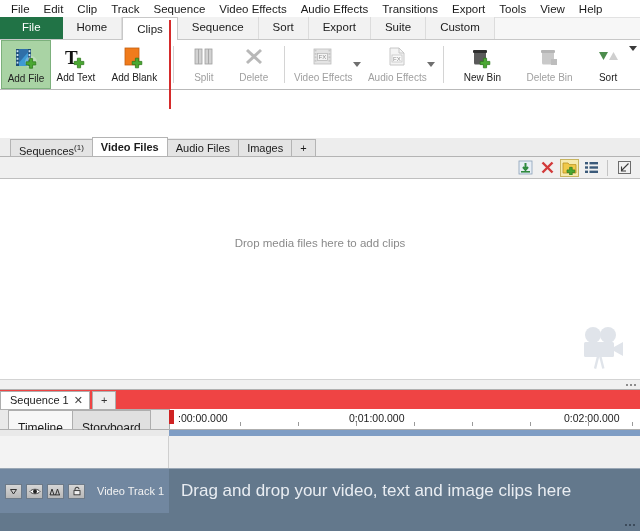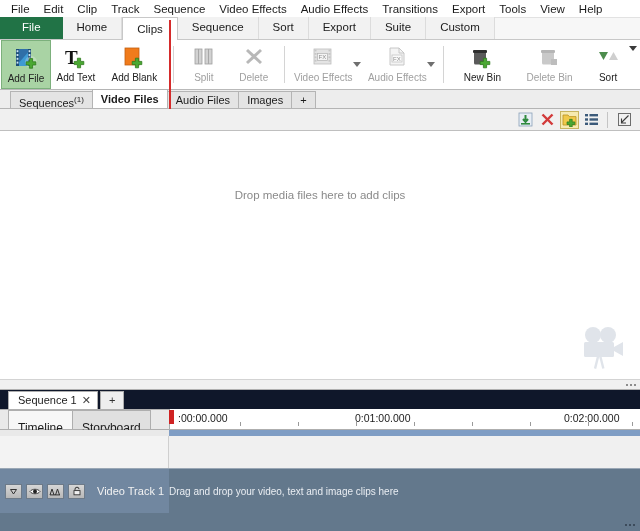--- a/index.html
+++ b/index.html
@@ -114,20 +114,21 @@
 
   
   .mediatabs {
     height: 19px;
     background: #ededed;
     display: flex;
     align-items: flex-end;
     padding-left: 10px;
     border-bottom: 1px solid #b4b4b4;
     flex: 0 0 19px;
+    margin-top: 48px;
   }
   .mtab {
     height: 17px;
     line-height: 16px;
     padding: 0 8px;
     font-size: 11px;
     background: #e4e4e4;
     border: 1px solid #b4b4b4;
     border-bottom: none;
     margin-right: -1px;
@@ -187,24 +188,24 @@
     position: absolute; right: 2px; bottom: 1px;
     width: 12px; height: 8px;
   }
   .grip i {
     position: absolute; width: 2px; height: 2px; background: #8d8d8d;
   }
 
   
   .seqtabs {
     height: 20px;
-    background: #0f172a;
+    background: #ef4444;
     display: flex;
     align-items: flex-end;
-    padding-left: 8px;
+    padding-left: 0;
     border-bottom: 1px solid #b0b0b0;
     flex: 0 0 20px;
   }
   .seqtab {
     height: 18px;
     line-height: 17px;
     padding: 0 6px 0 9px;
     font-size: 11px;
     background: #ffffff;
     border: 1px solid #aeaeae;
@@ -300,22 +301,22 @@
     cursor: default;
   }
   .tname {
     font-size: 11px; color: #f2f2f2;
     margin-left: 8px; white-space: nowrap;
   }
   .track .tbody {
     flex: 1 1 auto;
     background: #63788c;
     display: flex; align-items: center;
-    padding-left: 0;
-    font-size: 10px;
+    padding-left: 12px;
+    font-size: 17px;
     color: #e9edf2;
   }
 
   .playhead {
     position: absolute;
     left: 169px;
     top: 0;
     width: 2px;
     background: #d52b2b;
     z-index: 40;
@@ -585,21 +586,21 @@
 
   <div class="tlwrap">
 
     <div class="tltabs">
       <div class="tl-left">
         <div class="tltab active">Timeline</div>
         <div class="tltab">Storyboard</div>
       </div>
       <div class="ruler">
         <div class="rlabel" style="left:8px;">:00:00.000</div>
-        <div class="rlabel" style="left:185px;">0:01:00.000</div>
+        <div class="rlabel" style="left:179px;">0:01:00.000</div>
         <div class="rlabel" style="left:394px;">0:02:00.000</div>
         <div class="tick" style="left:70px;"></div>
         <div class="tick" style="left:128px;"></div>
         <div class="tick" style="left:186px;"></div>
         <div class="tick" style="left:244px;"></div>
         <div class="tick" style="left:302px;"></div>
         <div class="tick" style="left:360px;"></div>
         <div class="tick" style="left:418px;"></div>
         <div class="tick" style="left:462px;"></div>
       </div>

